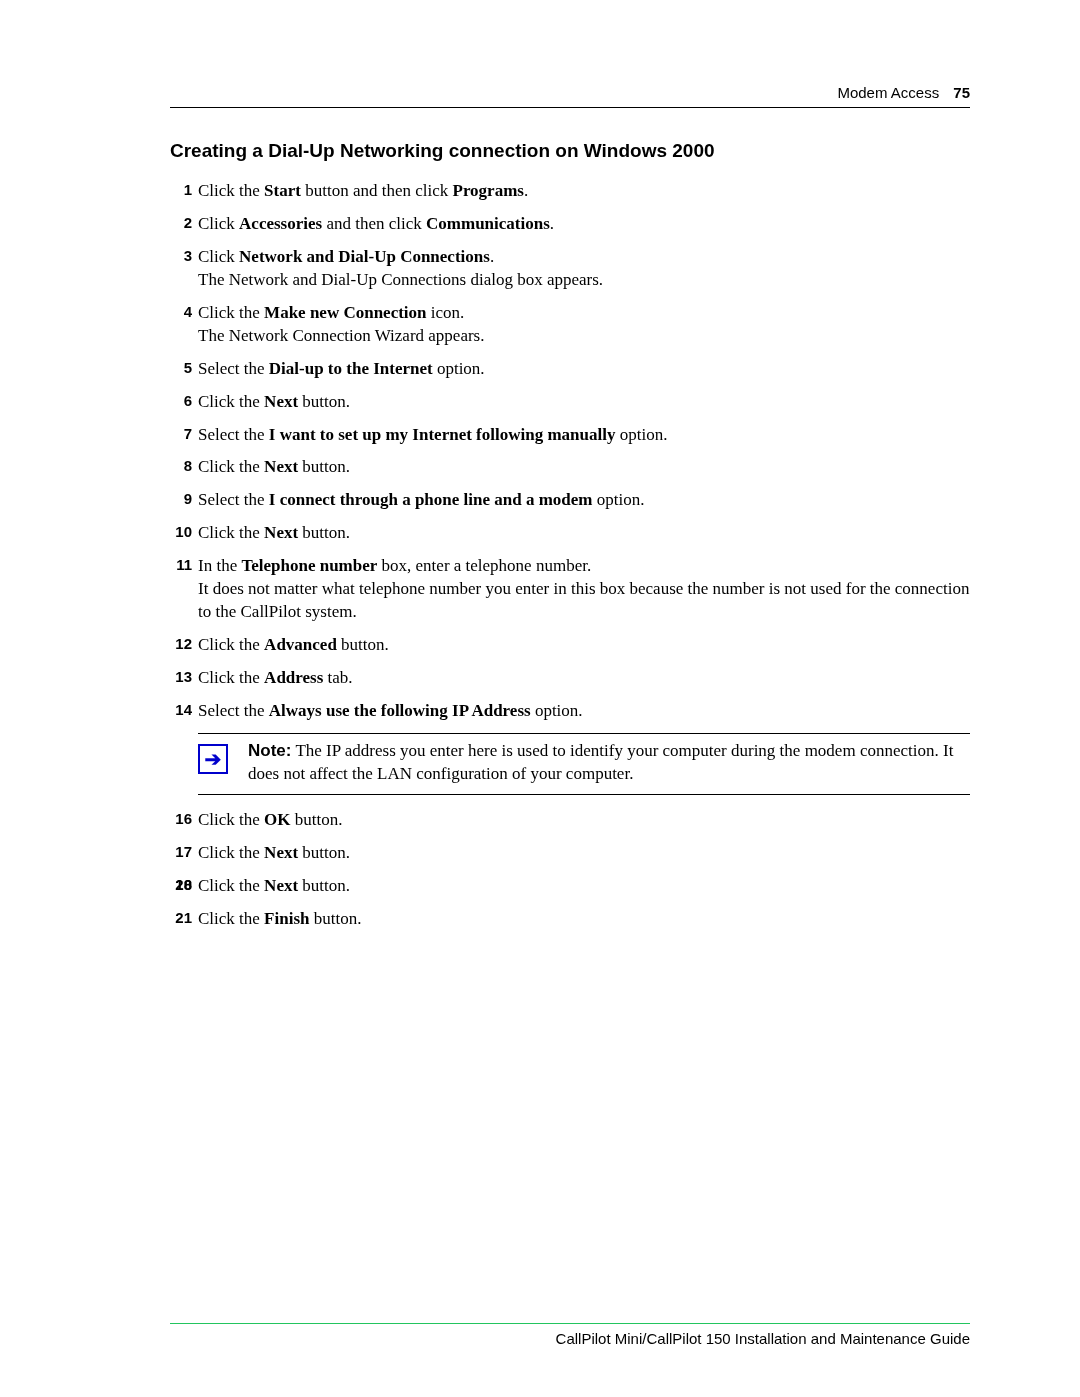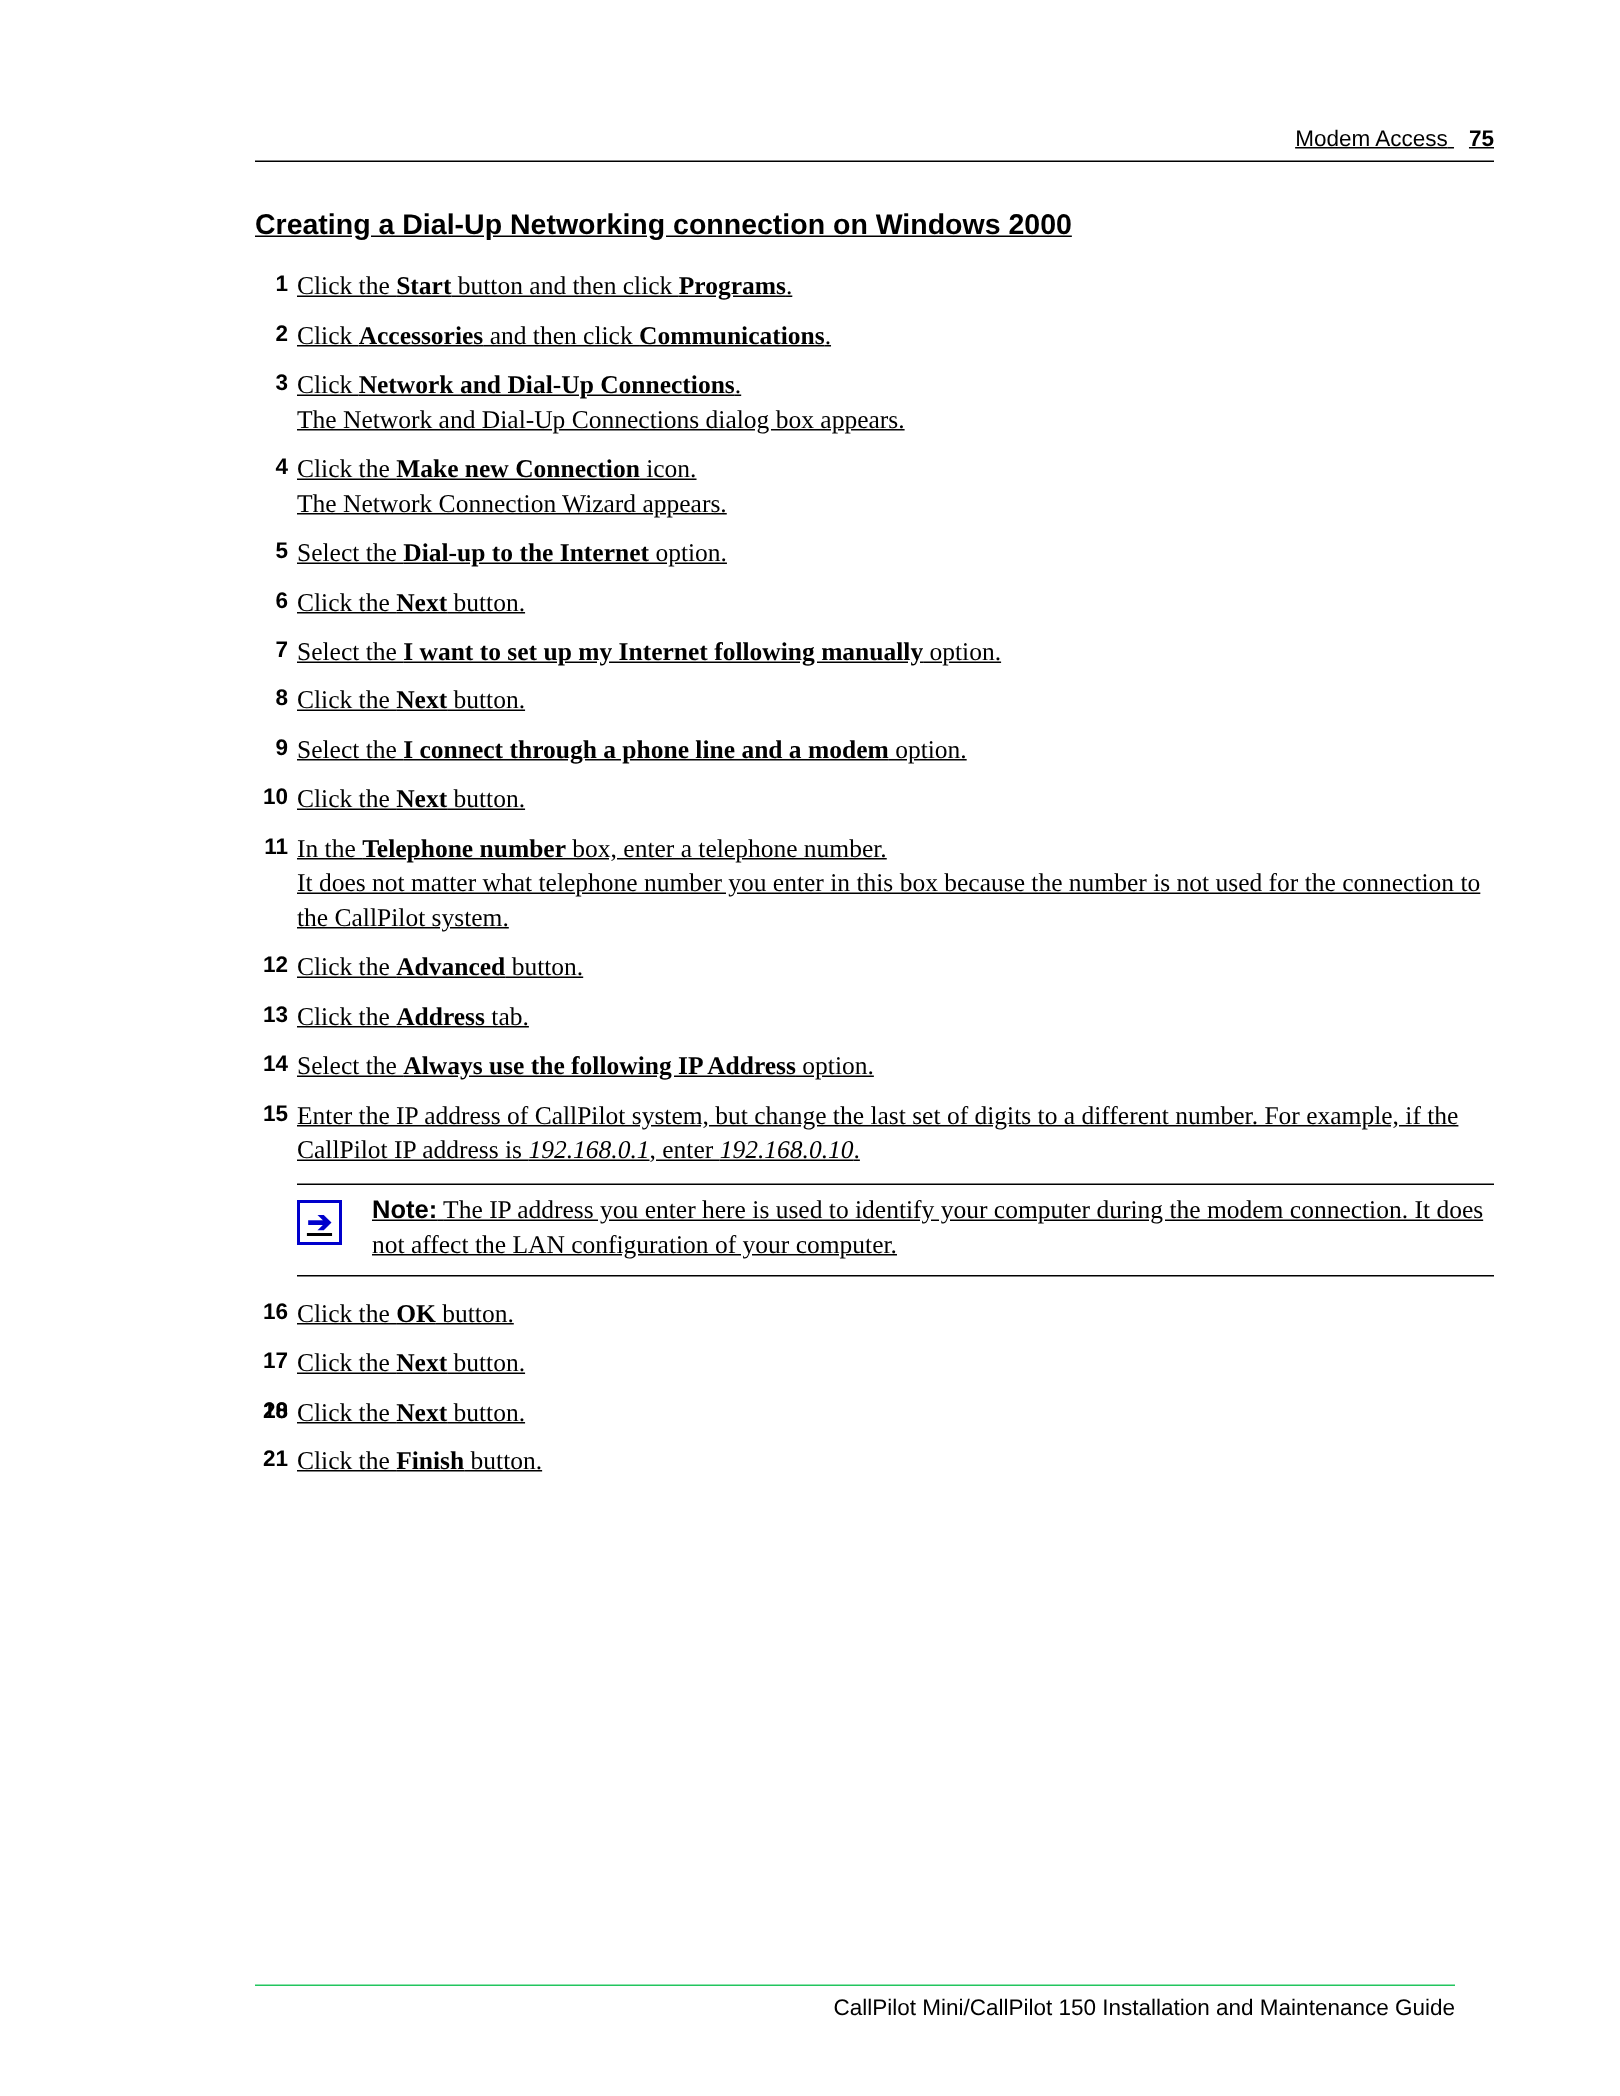--- a/index.html
+++ b/index.html
@@ -8,22 +8,21 @@
     background: #fff;
     font-family: "Times New Roman", Times, serif;
     font-size: 17px;
     color: #000;
   }
   .page {
     width: 1080px;
     height: 1397px;
     position: relative;
     box-sizing: border-box;
-    padding: 84px 84px 50px 110px;
-    text-decoration: underline;
+    padding: 84px 110px 50px 110px;
   }
   .header-area {
     border-bottom: 1px solid #000;
     padding-bottom: 6px;
     margin-bottom: 32px;
     text-align: right;
     font-family: Arial, Helvetica, sans-serif;
     font-size: 15px;
     margin-left: 60px;
   }
@@ -125,21 +124,20 @@
         <li><span class="num">5</span><span>Select the <b>Dial-up to the Internet</b> option.</span></li>
         <li><span class="num">6</span><span>Click the <b>Next</b> button.</span></li>
         <li><span class="num">7</span><span>Select the <b>I want to set up my Internet following manually</b> option.</span></li>
         <li><span class="num">8</span><span>Click the <b>Next</b> button.</span></li>
         <li><span class="num">9</span><span>Select the <b>I connect through a phone line and a modem</b> option.</span></li>
         <li><span class="num">10</span><span>Click the <b>Next</b> button.</span></li>
         <li><span class="num">11</span><span>In the <b>Telephone number</b> box, enter a telephone number.<br>It does not matter what telephone number you enter in this box because the number is not used for the connection to the CallPilot system.</span></li>
         <li><span class="num">12</span><span>Click the <b>Advanced</b> button.</span></li>
         <li><span class="num">13</span><span>Click the <b>Address</b> tab.</span></li>
         <li><span class="num">14</span><span>Select the <b>Always use the following IP Address</b> option.</span></li>
-        <li><span class="num">15</span><span>Enter the IP address of CallPilot system, but change the last set of digits to a different number. For example, if the CallPilot IP address is <i>192.168.0.1</i>, enter <i>192.168.0.10</i>.</span></li>
       </ol>
 
     <div class="note-block">
       <div class="note-icon">➔</div>
       <div class="note-text">
         <span class="note-label">Note:</span>
         <span>The IP address you enter here is used to identify your computer during the modem connection. It does not affect the LAN configuration of your computer.</span>
       </div>
     </div>
 

